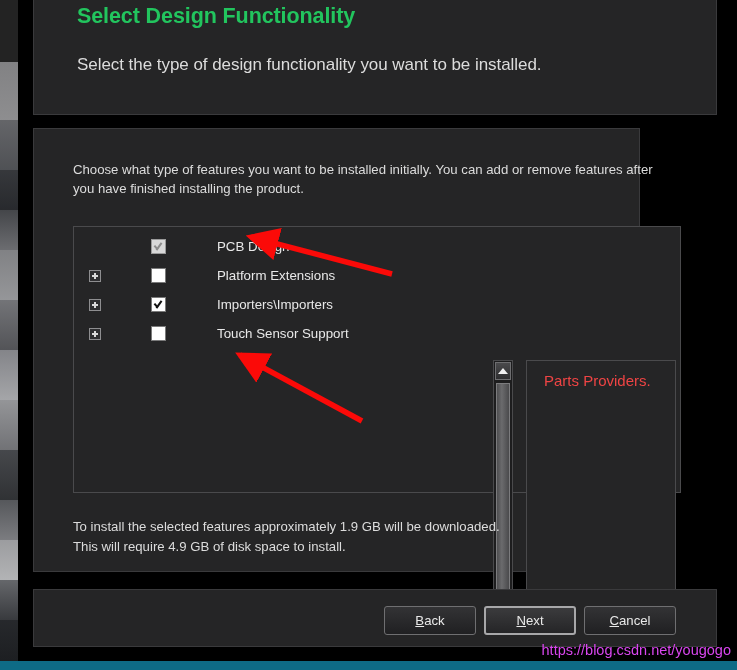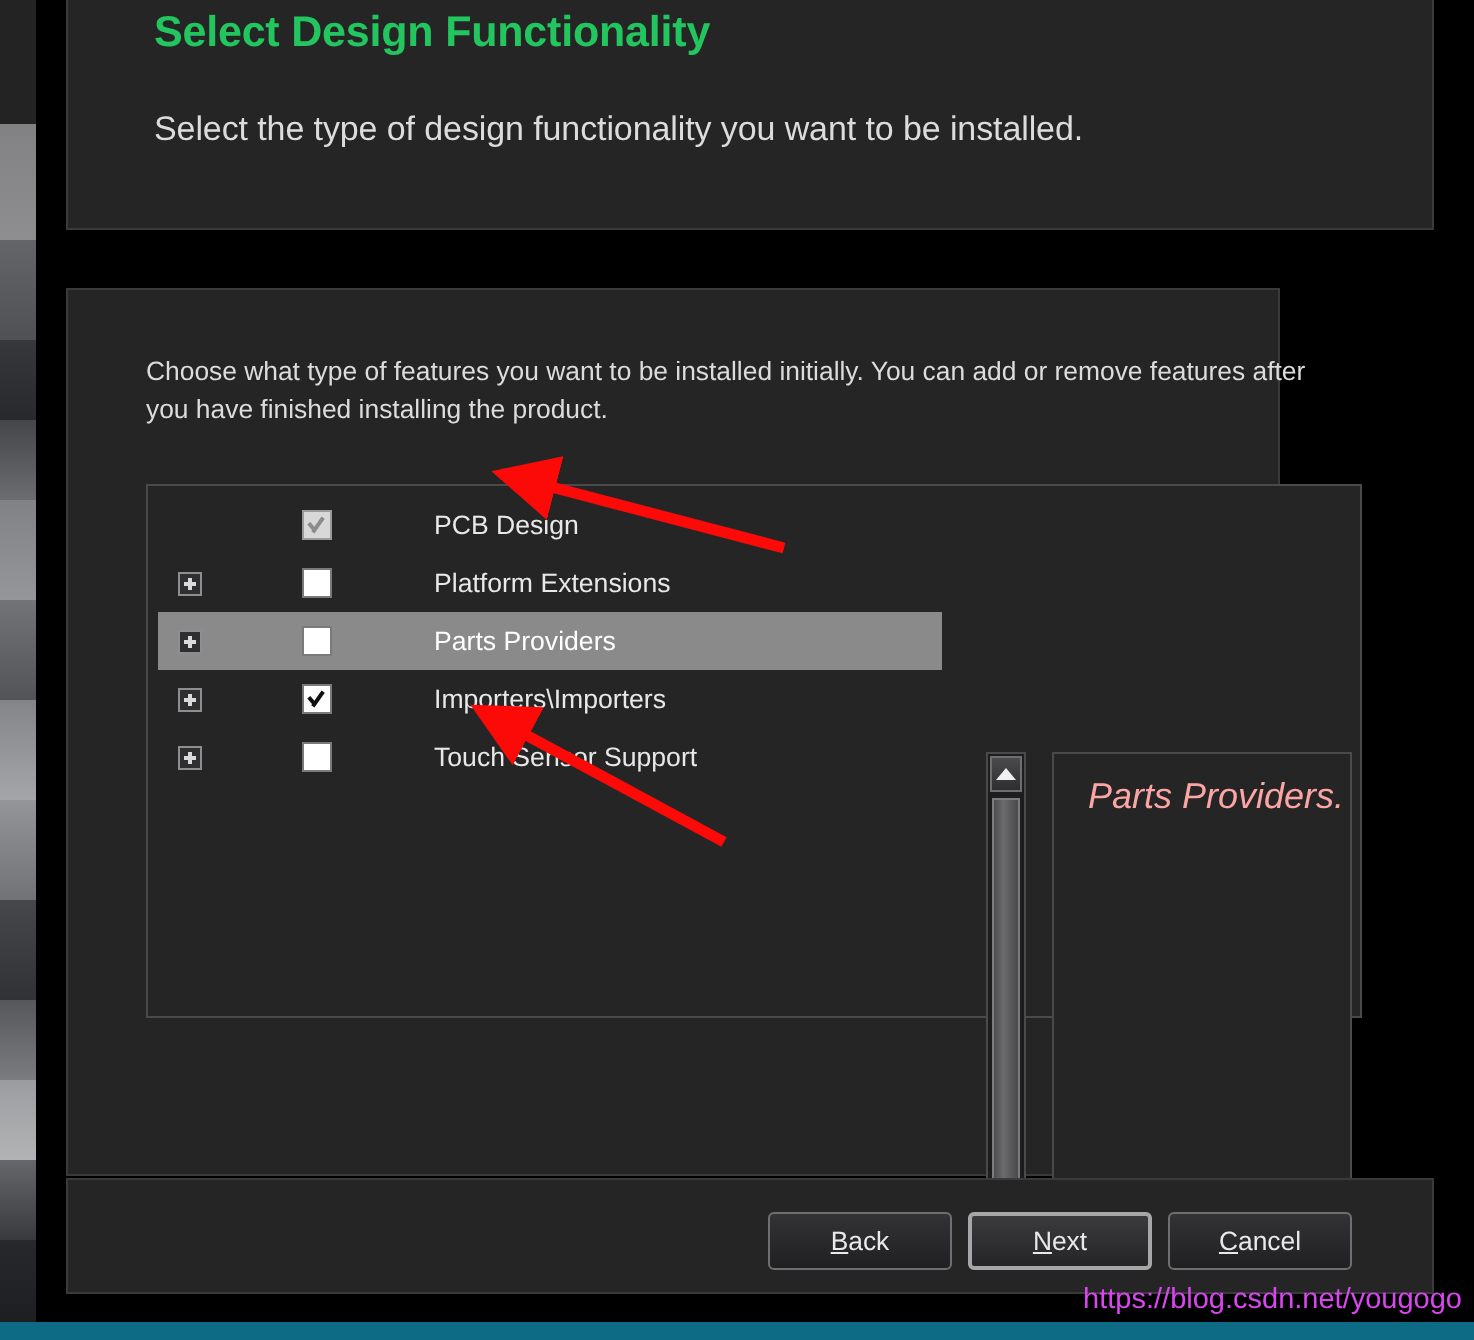--- a/index.html
+++ b/index.html
@@ -96,21 +96,21 @@
     font-size: 17px;
     color: #dcdcdc;
     letter-spacing: -0.05px;
     text-align: center;
   }
 
   
   #body-panel {
     position: absolute;
     left: 5px;
-    top: 144px;
+    top: 128px;
     width: 607px;
     height: 444px;
   }
   #intro-text {
     position: absolute;
     left: 39px;
     top: 31px;
     width: 600px;
     font-size: 13.2px;
     line-height: 19px;
@@ -276,23 +276,22 @@
     width: 150px;
     height: 259px;
     border: 1px solid #4a4a4c;
     box-sizing: border-box;
     background: #252526;
   }
   #description-text {
     position: absolute;
     left: 17px;
     top: 11px;
-    font-size: 18px;
-    color: #fca5a5;
-    font-style: italic;
+    font-size: 15px;
+    color: #ef4444;
   }
 
   
   #size-info {
     position: absolute;
     left: 39px;
     top: 388px;
     font-size: 13.2px;
     line-height: 19.5px;
     color: #dcdcdc;
@@ -396,25 +395,20 @@
             <span class="expander hidden"></span>
             <span class="cbox checked disabled">
               <span class="tick"></span>
             </span>
             <span class="tree-label">PCB Design</span>
           </div>
           <div class="tree-row">
             <span class="expander"></span>
             <span class="cbox"></span>
             <span class="tree-label bold">Platform Extensions</span>
-          </div>
-          <div class="tree-row selected">
-            <span class="expander"></span>
-            <span class="cbox"></span>
-            <span class="tree-label bold">Parts Providers</span>
           </div>
           <div class="tree-row">
             <span class="expander"></span>
             <span class="cbox checked">
               <span class="tick"></span>
             </span>
             <span class="tree-label">Importers\Importers</span>
           </div>
           <div class="tree-row">
             <span class="expander"></span>
@@ -431,20 +425,24 @@
       <div id="sb-thumb"></div>
       <div class="sb-btn down">
         <span class="chev"></span>
       </div>
     </div>
 
     <div id="description-pane">
       <div id="description-text">Parts Providers.</div>
     </div>
 
+    <div id="size-info">
+      <div>To install the selected features approximately 1.9 GB will be downloaded.</div>
+      <div>This will require 4.9 GB of disk space to install.</div>
+    </div>
   </div>
 
   <div class="panel" id="footer-panel">
     <div class="wiz-btn" id="btn-back">
         <span></span>
         <span class="acc">B</span>
         <span>ack</span>
       </div>
     <div class="wiz-btn focused" id="btn-next">
         <span></span>

